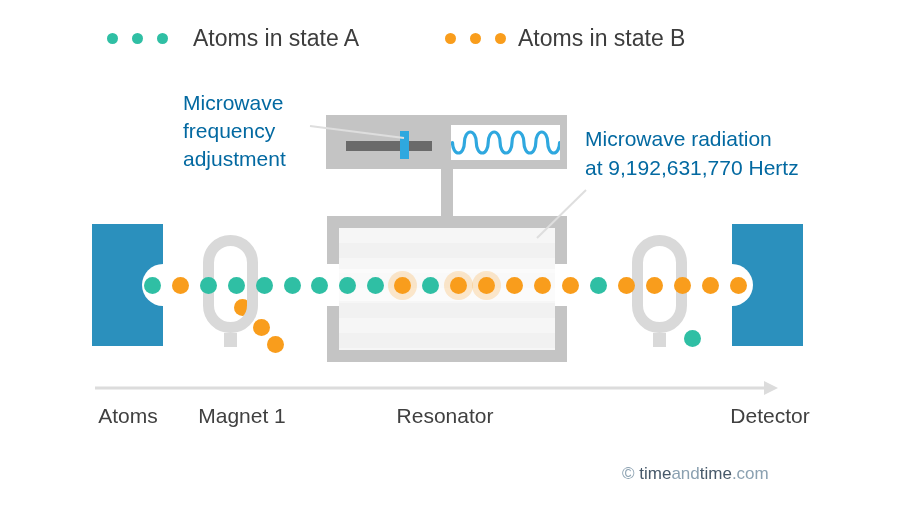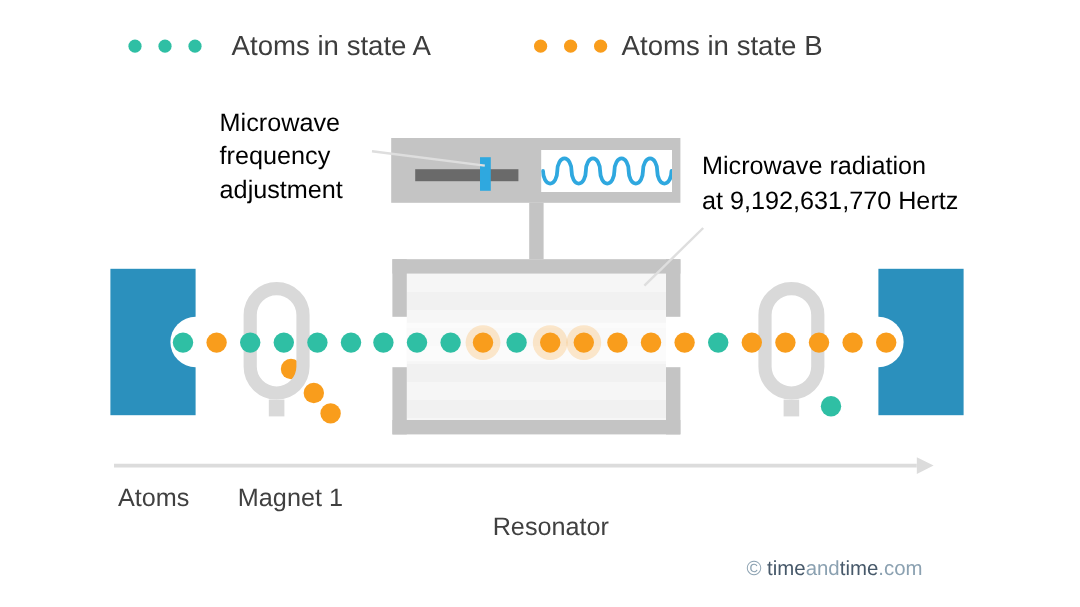--- a/index.html
+++ b/index.html
@@ -38,21 +38,21 @@
   }
   .magnet-stem { position:absolute; width:13px; height:14px; background:var(--magnet-gray); }
   #resonator-interior {
     position:absolute; left:339px; top:228px; width:216px; height:122px;
     background:repeating-linear-gradient(180deg,#f6f6f6 0 15px,#f1f1f1 15px 30px);
   }
   #resonator-beamband { position:absolute; left:339px; top:269px; width:216px; height:32px;
     background:rgba(255,255,255,0.55); }
 
   
-  .anno { position:absolute; font-size:21px; line-height:28px; color:#000000; }
+  .anno { position:absolute; font-size:21px; line-height:28px; color:#0369a1; }
   .comp-label { position:absolute; top:404px; transform:translateX(-50%);
     font-size:21px; color:#404040; white-space:nowrap; }
 
   
   #copyright { position:absolute; left:622px; top:464px; font-size:17px; }
   #copyright .lite { color:#8ba1b1; }
   #copyright .dark { color:#47596a; }
 </style>
 </head>
 <body>
@@ -157,17 +157,18 @@
       <div>adjustment</div>
     </div>
 
     <div class="anno" style="left:585px; top:124px; line-height:29px;">
       <div>Microwave radiation</div>
       <div>at 9,192,631,770 Hertz</div>
     </div>
 
     <div class="comp-label" style="left:128px;">Atoms</div>
     <div class="comp-label" style="left:242px;">Magnet 1</div>
-    <div class="comp-label" style="left:459px;margin-top:24px;">Resonator</div>
+    <div class="comp-label" style="left:445px;">Resonator</div>
+    <div class="comp-label" style="left:770px;">Detector</div>
 
     <div id="copyright"><span class="lite">©</span><span class="lite">&nbsp;</span><span class="dark">time</span><span class="lite">and</span><span class="dark">time</span><span class="lite">.com</span></div>
   </div>
 </div>
 
 </body></html>

